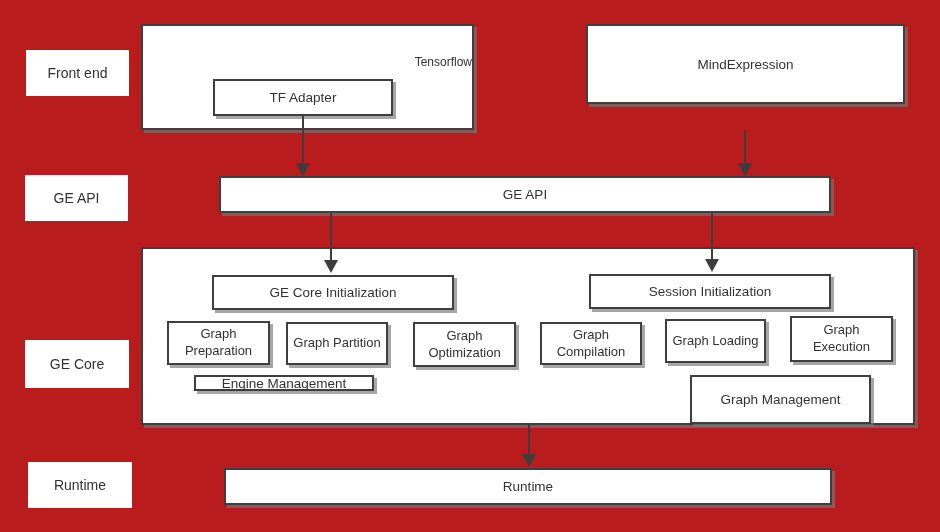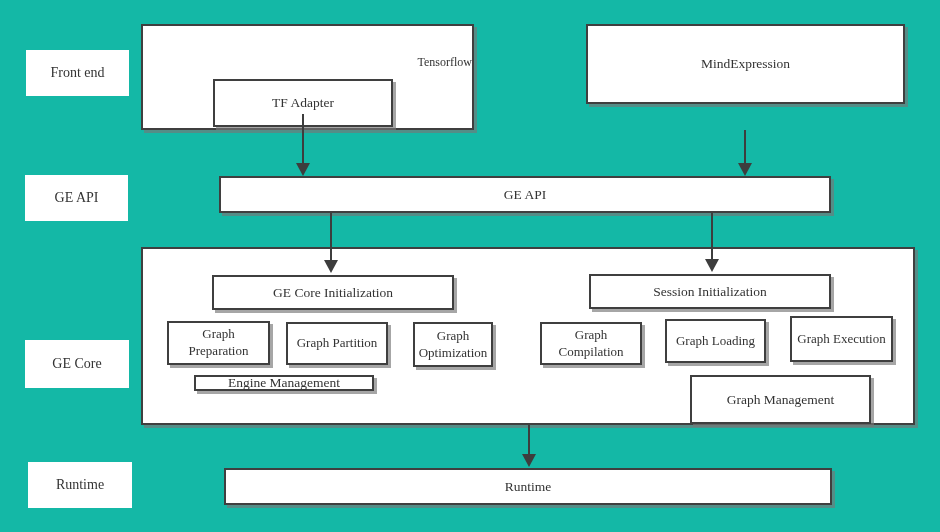--- a/index.html
+++ b/index.html
@@ -1,18 +1,18 @@
 <!DOCTYPE html>
 <html><head>
 <meta charset="utf-8">
 <style>
   html,body{margin:0;padding:0;background:#000;}
   .stage{
-    position:relative;width:940px;height:532px;background:#14b8a6;overflow:hidden;
-    font-family:Liberation Serif, serif;color:#333;
+    position:relative;width:940px;height:532px;background:#b91c1c;overflow:hidden;
+    font-family:Liberation Sans, sans-serif;color:#333;
   }
   
   .rowlabel{
     position:absolute;background:#fff;display:flex;align-items:center;justify-content:center;
     font-size:14px;color:#333;
   }
   
   .box{
     position:absolute;background:#fff;border:2px solid #3f3f3f;box-sizing:border-box;
     display:flex;align-items:center;justify-content:center;text-align:center;
@@ -33,21 +33,21 @@
 
 <div class="stage">
 
   <div class="rowlabel" style="left:26px;top:50px;width:103px;height:46px">Front end</div>
   <div class="rowlabel" style="left:25px;top:175px;width:103px;height:46px">GE API</div>
   <div class="rowlabel" style="left:25px;top:340px;width:104px;height:48px">GE Core</div>
   <div class="rowlabel" style="left:28px;top:462px;width:104px;height:46px">Runtime</div>
 
   <div class="box container-box" style="left:141px;top:24px;width:333px;height:106px">
     <div class="titletext" style="top:29px">Tensorflow</div>
-    <div class="box inner" style="left:70px;top:53px;width:180px;height:48px">
+    <div class="box inner" style="left:70px;top:53px;width:180px;height:37px">
       <span>TF Adapter</span>
     </div>
   </div>
 
   <div class="box" style="left:586px;top:24px;width:319px;height:80px">
     <span>MindExpression</span>
   </div>
 
   <div class="box" style="left:219px;top:176px;width:612px;height:37px">
     <span>GE API</span>
@@ -61,21 +61,21 @@
     <div class="box inner stagebox" style="left:24px;top:72px;width:103px;height:44px">
       <span>Graph Preparation</span>
     </div>
 
     <div class="box inner" style="left:446px;top:25px;width:242px;height:35px">
       <span>Session Initialization</span>
     </div>
     <div class="box inner stagebox" style="left:143px;top:73px;width:102px;height:43px">
       <span>Graph Partition</span>
     </div>
-    <div class="box inner stagebox" style="left:270px;top:73px;width:80px;height:45px">
+    <div class="box inner stagebox" style="left:270px;top:73px;width:103px;height:45px">
       <span>Graph Optimization</span>
     </div>
     <div class="box inner stagebox" style="left:397px;top:73px;width:102px;height:43px">
       <span>Graph Compilation</span>
     </div>
     <div class="box inner stagebox" style="left:522px;top:70px;width:101px;height:44px">
       <span>Graph Loading</span>
     </div>
     <div class="box inner stagebox" style="left:647px;top:67px;width:103px;height:46px">
       <span>Graph Execution</span>

